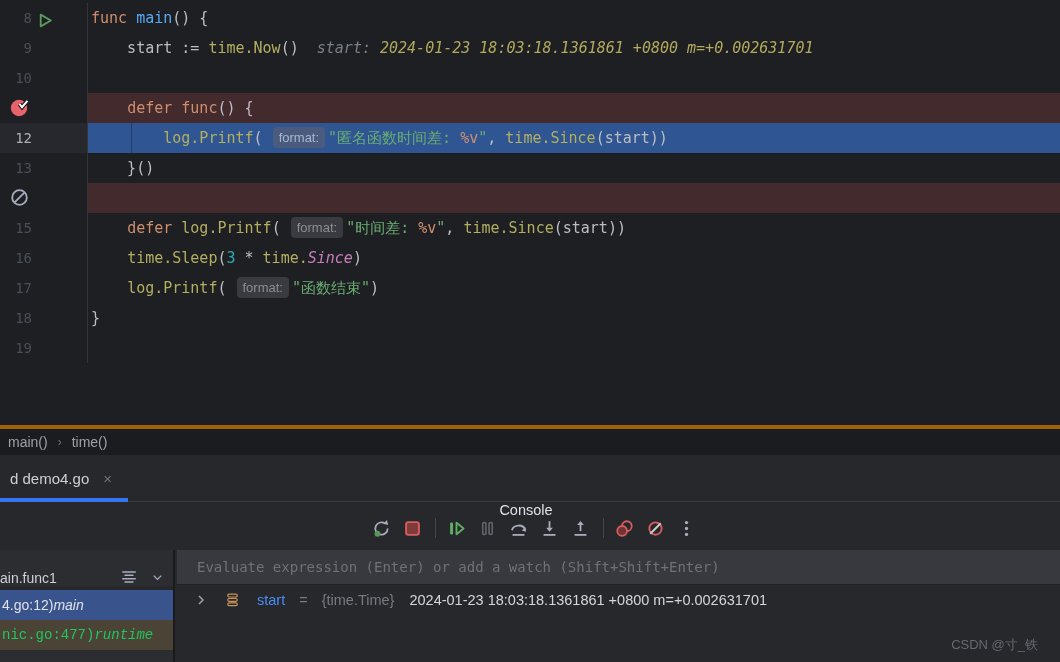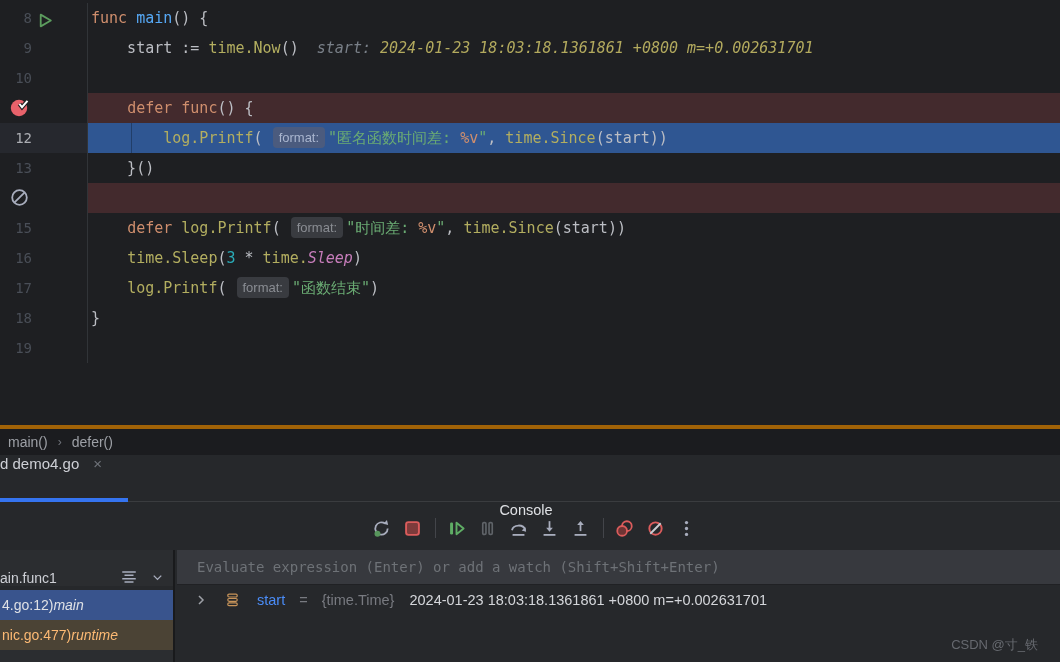--- a/index.html
+++ b/index.html
@@ -27,42 +27,42 @@
            font-size:13px;line-height:21px;vertical-align:1px;font-family:"Liberation Sans",sans-serif;}
   .hl-blue .tk-chip{background:#4B5B7E;color:#AAB6CF;}
 
   
   .breadcrumbs{position:absolute;left:0;top:425px;width:1060px;height:30px;background:#1B1C1F;border-top:4px solid #a16207;
                box-sizing:border-box;display:flex;align-items:center;padding-left:8px;font-size:14px;color:#9DA0A6;}
   .crumb{margin-right:10px;} .crumb-sep{color:#6F737A;margin-right:10px;font-size:12px;}
 
   
   .tabbar{position:absolute;left:0;top:455px;width:1060px;height:47px;background:#26282B;border-bottom:1px solid #3A3C3F;box-sizing:border-box;}
-  .tab{position:relative;display:inline-flex;align-items:flex-start;height:100%;padding:0 14px 0 0;}
+  .tab{position:relative;display:inline-flex;align-items:center;height:100%;padding:0 14px 0 10px;}
   .tab-label{color:#CED0D6;font-size:15px;}
   .tab-close{color:#6F737A;font-size:15px;margin-left:14px;cursor:pointer;}
   .tab-underline{position:absolute;left:0;bottom:-1px;width:128px;height:4px;background:#3574F0;}
 
   
   .ctoolbar{position:absolute;left:0;top:502px;width:1060px;height:48px;background:#26282B;display:flex;align-items:center;padding-left:18px;box-sizing:border-box;flex-direction:column;}
   .ctitle{color:#DFE1E5;font-size:14.5px;margin-right:26px;}
   .tbtn{width:20px;height:20px;display:inline-flex;align-items:center;justify-content:center;margin-right:11px;cursor:pointer;}
   .tsep{width:1px;height:20px;background:#43454A;margin:0 10px 0 2px;display:inline-block;}
 
   
   .debug{position:absolute;left:0;top:550px;width:1060px;height:112px;background:#26282B;}
   .frames{position:absolute;left:0;top:0;width:175px;height:112px;border-right:2px solid #191A1C;box-sizing:border-box;background:#26282B;}
   .frames-header{height:36px;background:#2B2D30;display:flex;align-items:flex-end;font-size:14px;color:#CED0D6;}
   .frames-header .hlabel{white-space:nowrap;overflow:hidden;}
   .hicons{margin-left:auto;display:flex;align-items:center;gap:12px;padding-right:8px;}
   .frames-rows{margin-top:4px;}
   .frame-row{height:30px;display:flex;align-items:center;font-size:14px;color:#DFE1E5;white-space:nowrap;overflow:hidden;padding-left:2px;}
   .frame-row em{font-style:italic;}
   .frame-row.selected{background:#39548D;}
-  .frame-row.library{background:#4B4335;color:#fdba74;}
+  .frame-row.library{background:#4B4335;color:#22c55e;font-family:Liberation Mono, monospace;}
   .frame-row.partial{height:12px;background:#2B2D30;}
 
   .vars{position:absolute;left:177px;top:0;width:883px;height:112px;background:#26282B;}
   .evalbar{height:35px;background:#37393E;border-bottom:1px solid #202124;box-sizing:border-box;display:flex;align-items:center;
            padding-left:20px;font-family:"DejaVu Sans Mono",monospace;font-size:14px;color:#6E7277;cursor:text;}
   .var-row{margin-top:7px;display:flex;align-items:center;padding-left:16px;font-size:14.5px;gap:8px;}
   .var-chevron{margin-right:8px;display:inline-flex;}
   .var-icon{margin-right:9px;display:inline-flex;}
   .var-name{color:#4A8CF7;}
   .var-eq{color:#787A80;margin:0 6px;}
@@ -87,30 +87,30 @@
               <path d="M10.5 7 L13 10.2 L18.5 3.8" fill="none" stroke="#1E1F22" stroke-width="4.2"></path>
               <path d="M10.5 7 L13 10.2 L18.5 3.8" fill="none" stroke="#FFFFFF" stroke-width="2"></path>
             </svg></span></div><div class="code"><span class="tk-pln">    </span><span class="tk-kw">defer</span><span class="tk-pln"> </span><span class="tk-kw">func</span><span class="tk-pln">() {</span></div></div>
       <div class="line hl-blue cur"><div class="gutter"><span class="lnum">12</span></div><div class="code"><span class="tk-pln">        </span><span class="tk-call">log.Printf</span><span class="tk-pln">( </span><span class="tk-chip">format:</span><span class="tk-str">"匿名函数时间差: </span><span class="tk-fmt">%v</span><span class="tk-str">"</span><span class="tk-pln">, </span><span class="tk-call">time.Since</span><span class="tk-pln">(start))</span></div></div>
       <div class="line"><div class="gutter"><span class="lnum">13</span></div><div class="code"><span class="tk-pln">    }()</span></div></div>
       <div class="line hl-red"><div class="gutter"><span class="gicon-bp"><svg width="21" height="21" viewBox="0 0 21 21">
               <circle cx="10.5" cy="10.5" r="7.3" fill="none" stroke="#A8ADBD" stroke-width="1.8"></circle>
               <path d="M5.3 15.7 L15.7 5.3" stroke="#A8ADBD" stroke-width="1.8"></path>
             </svg></span></div><div class="code"></div></div>
       <div class="line"><div class="gutter"><span class="lnum">15</span></div><div class="code"><span class="tk-pln">    </span><span class="tk-kw">defer</span><span class="tk-pln"> </span><span class="tk-call">log.Printf</span><span class="tk-pln">( </span><span class="tk-chip">format:</span><span class="tk-str">"时间差: </span><span class="tk-fmt">%v</span><span class="tk-str">"</span><span class="tk-pln">, </span><span class="tk-call">time.Since</span><span class="tk-pln">(start))</span></div></div>
-      <div class="line"><div class="gutter"><span class="lnum">16</span></div><div class="code"><span class="tk-pln">    </span><span class="tk-call">time.Sleep</span><span class="tk-pln">(</span><span class="tk-num">3</span><span class="tk-pln"> * </span><span class="tk-call">time.</span><span class="tk-const">Sleep</span><span class="tk-pln">)</span></div></div>
+      <div class="line"><div class="gutter"><span class="lnum">16</span></div><div class="code"><span class="tk-pln">    </span><span class="tk-call">time.Sleep</span><span class="tk-pln">(</span><span class="tk-num">3</span><span class="tk-pln"> * </span><span class="tk-call">time.</span><span class="tk-const">Since</span><span class="tk-pln">)</span></div></div>
       <div class="line"><div class="gutter"><span class="lnum">17</span></div><div class="code"><span class="tk-pln">    </span><span class="tk-call">log.Printf</span><span class="tk-pln">( </span><span class="tk-chip">format:</span><span class="tk-str">"函数结束"</span><span class="tk-pln">)</span></div></div>
       <div class="line"><div class="gutter"><span class="lnum">18</span></div><div class="code"><span class="tk-pln">}</span></div></div>
       <div class="line"><div class="gutter"><span class="lnum">19</span></div><div class="code"></div></div>
     </div>
 
   <div class="breadcrumbs" id="breadcrumbs">
       <span class="crumb">main()</span>
       <span class="crumb-sep">›</span>
-      <span class="crumb">defer()</span>
+      <span class="crumb">time()</span>
     </div>
 
   <div class="tabbar">
     <div class="tab">
       <span class="tab-label">d demo4.go</span>
       <span class="tab-close">×</span>
       <span class="tab-underline"></span>
     </div>
   </div>
 

